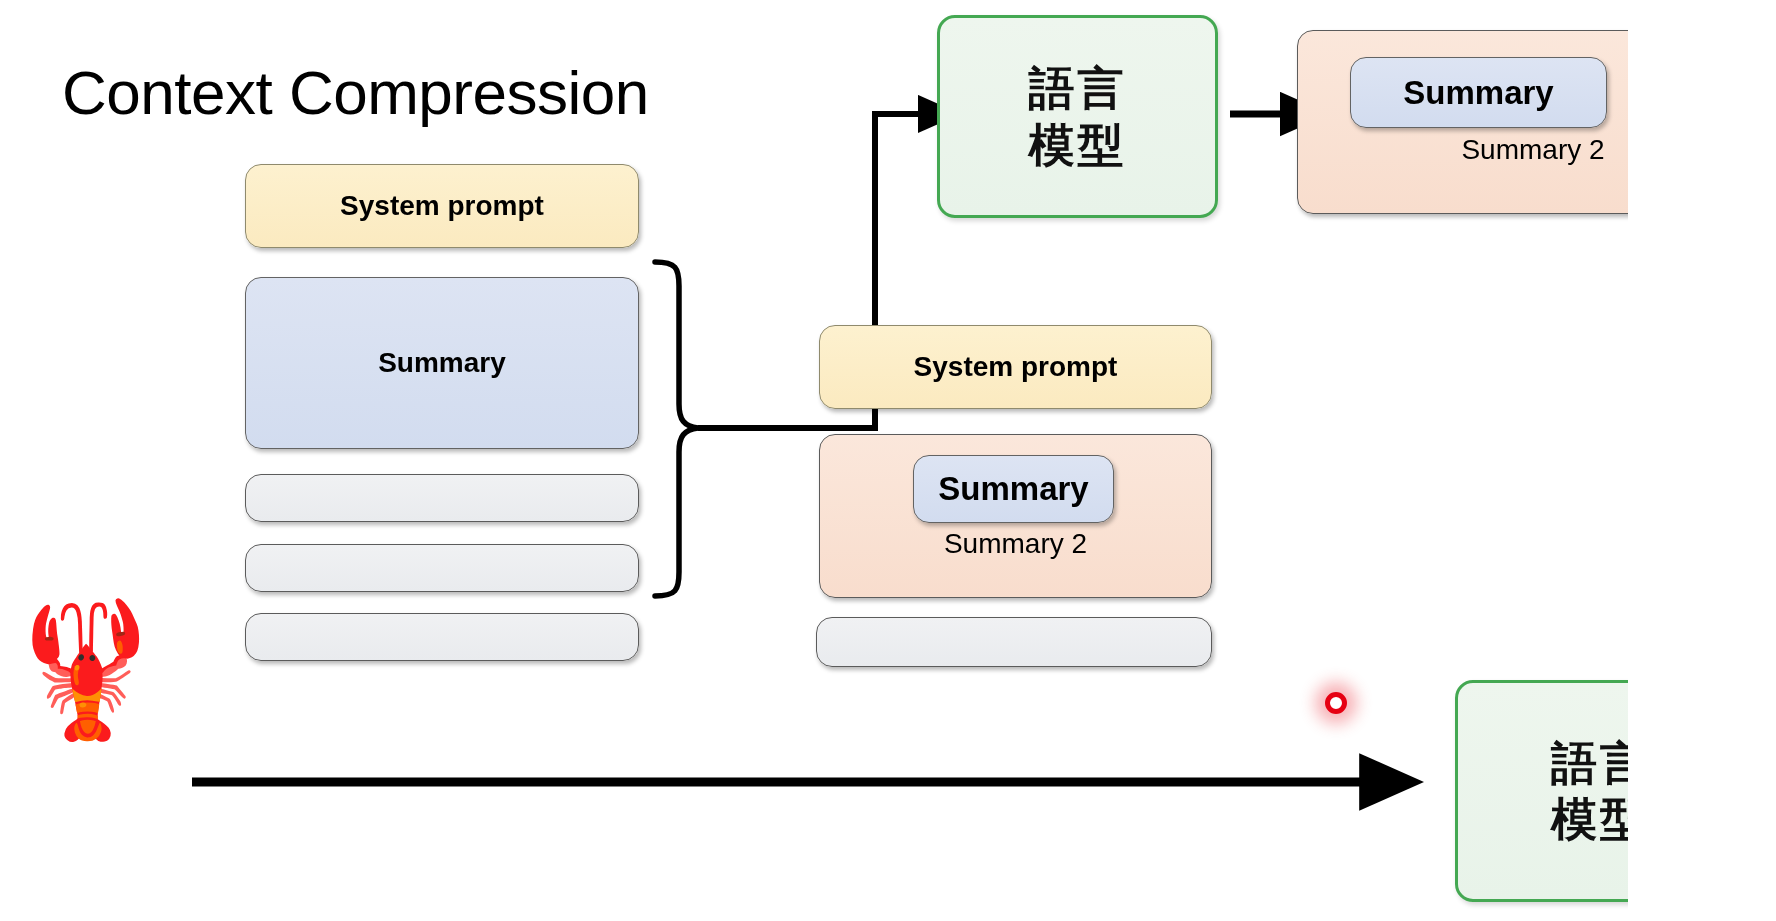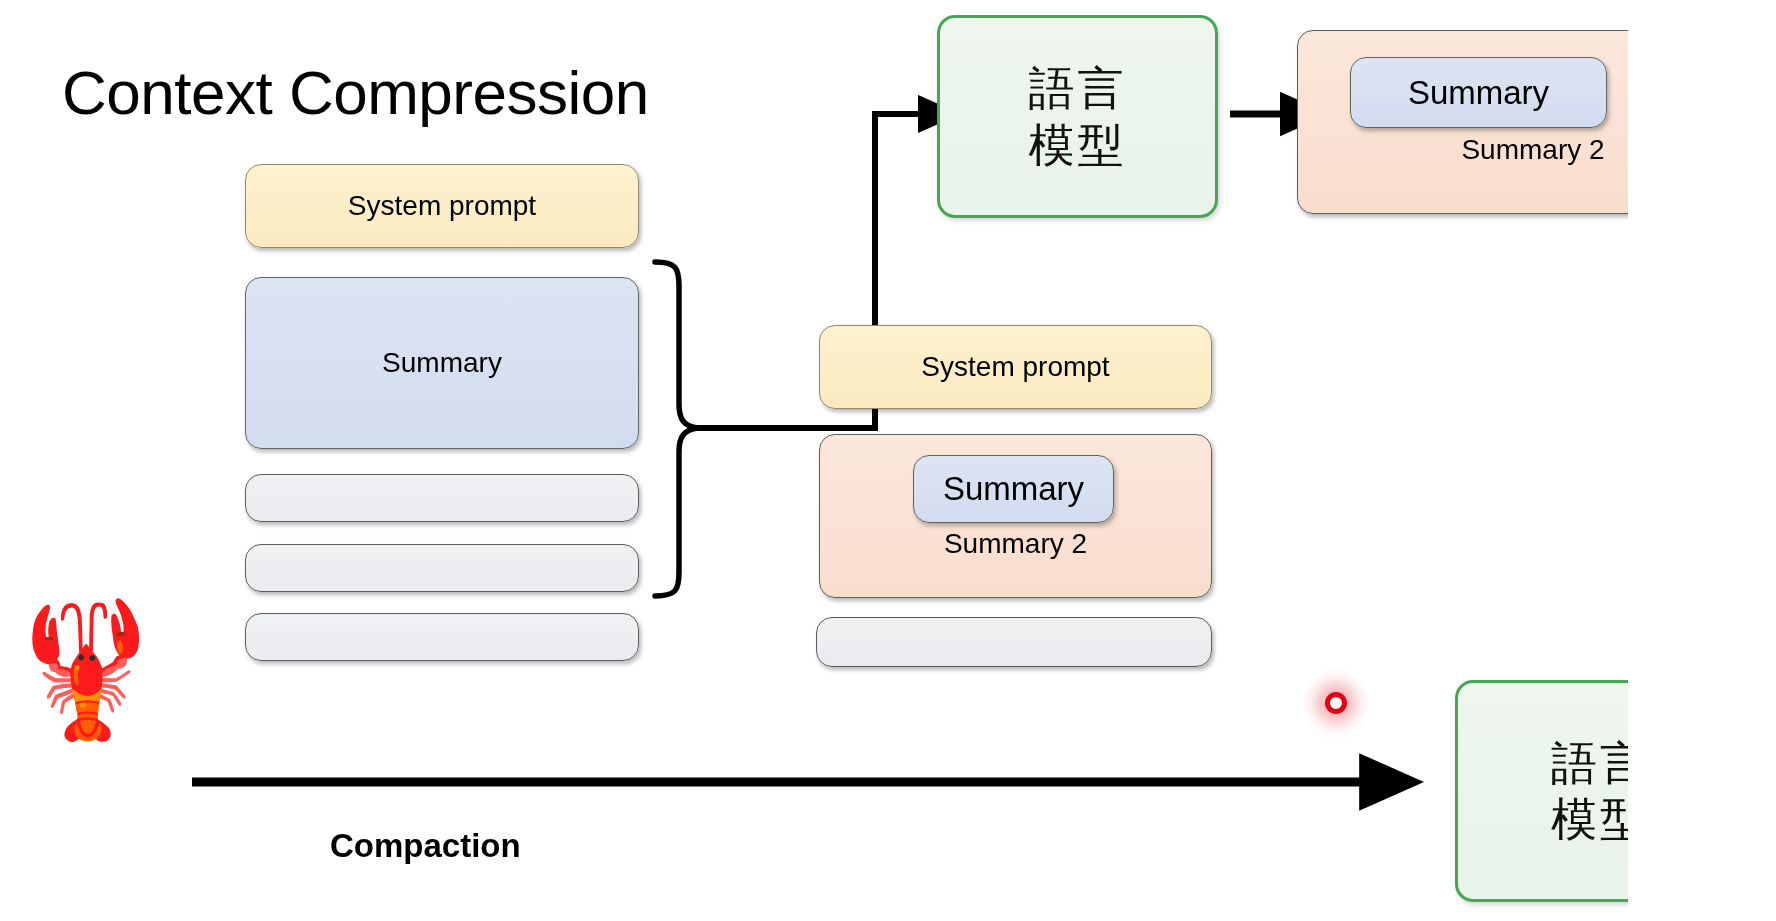--- a/index.html
+++ b/index.html
@@ -33,20 +33,21 @@
   
   .box {
     position: absolute;
     box-sizing: border-box;
     border-radius: 16px;
     display: flex;
     align-items: center;
     justify-content: center;
     text-align: center;
     box-shadow: 2px 3px 4px rgba(0,0,0,0.28);
+    font-weight: bold;
   }
   .box-yellow {
     background: linear-gradient(180deg,#fdf1cf 0%, #fbeac0 100%);
     border: 1.5px solid #8f8a6d;
     color: #000;
     text-align: right;
   }
   .box-blue {
     background: linear-gradient(180deg,#dde4f3 0%, #d2dcef 100%);
     border: 1.5px solid #636363;
@@ -221,15 +222,14 @@
 
   <div class="cursor-dot" style="left:1325px; top:692px;"></div>
 
   <div class="box box-green lbl-cjk" style="left:1455px; top:680px; width:290px; height:222px; flex-direction:column;">
     <span>語言</span>
     <span>模型</span>
   </div>
 
   <div class="lobster">🦞</div>
 
-  <div class="caption">Compaction</div>
 
 </div>
 
 </body></html>

